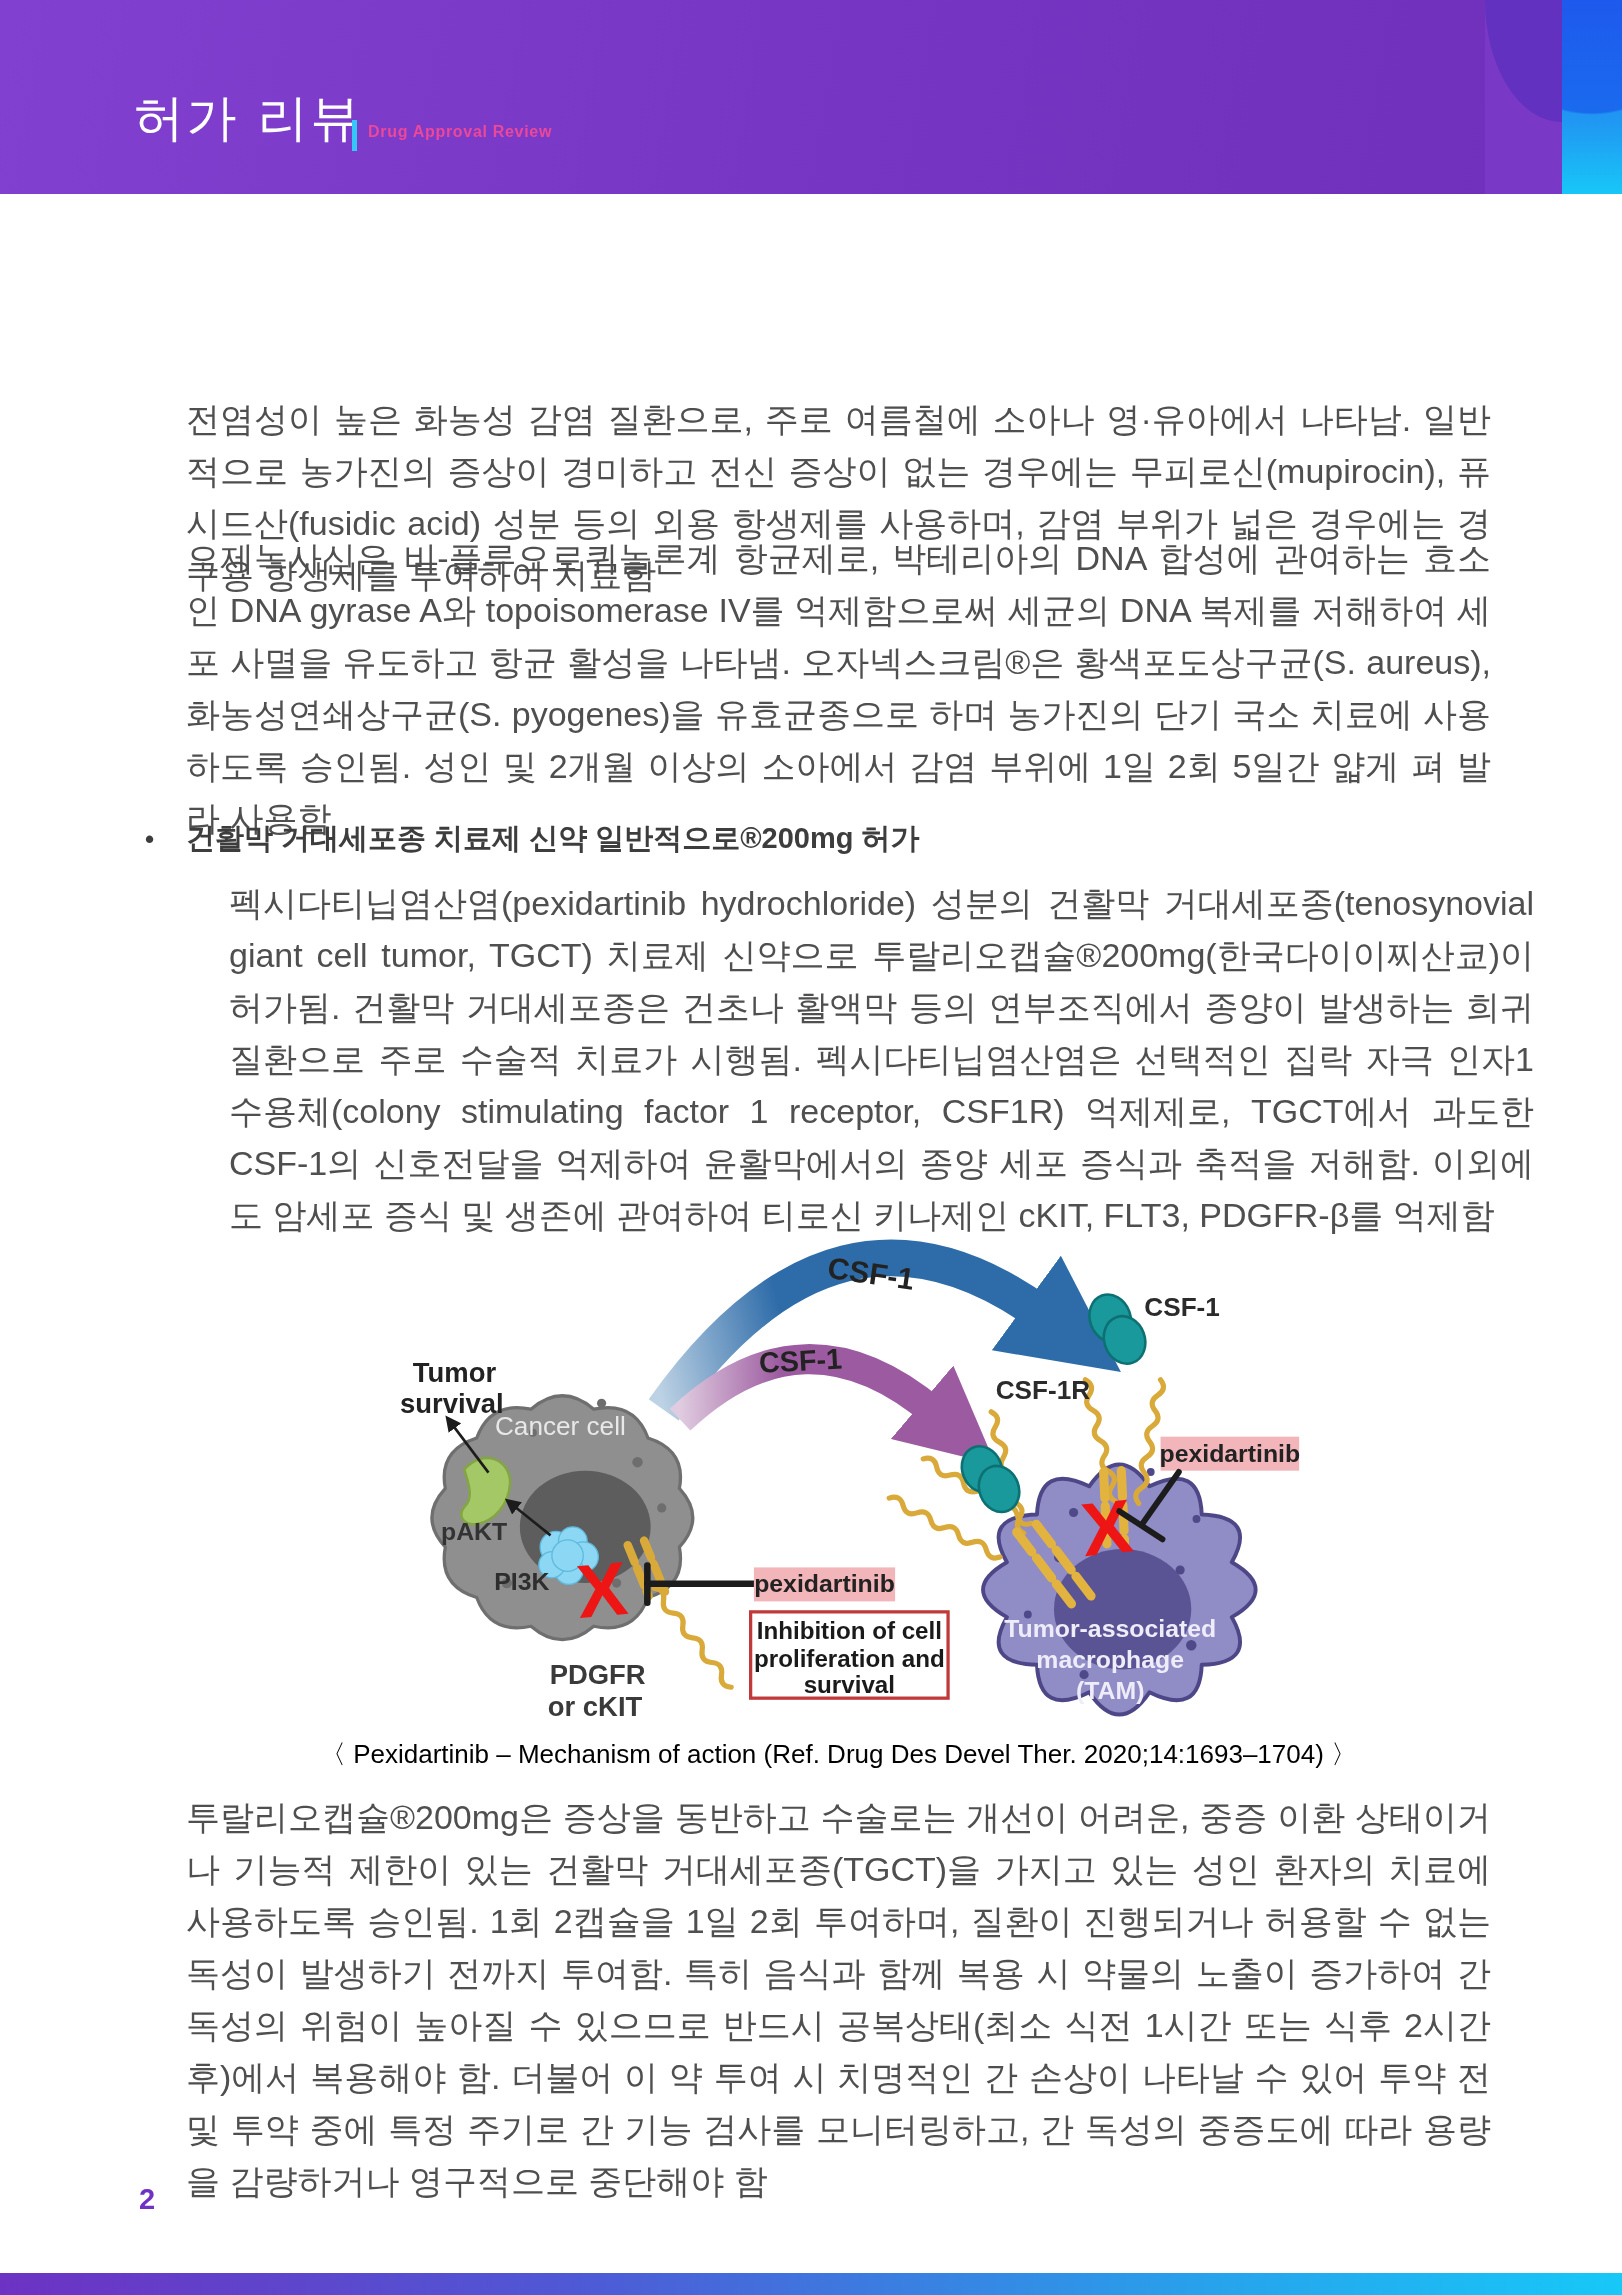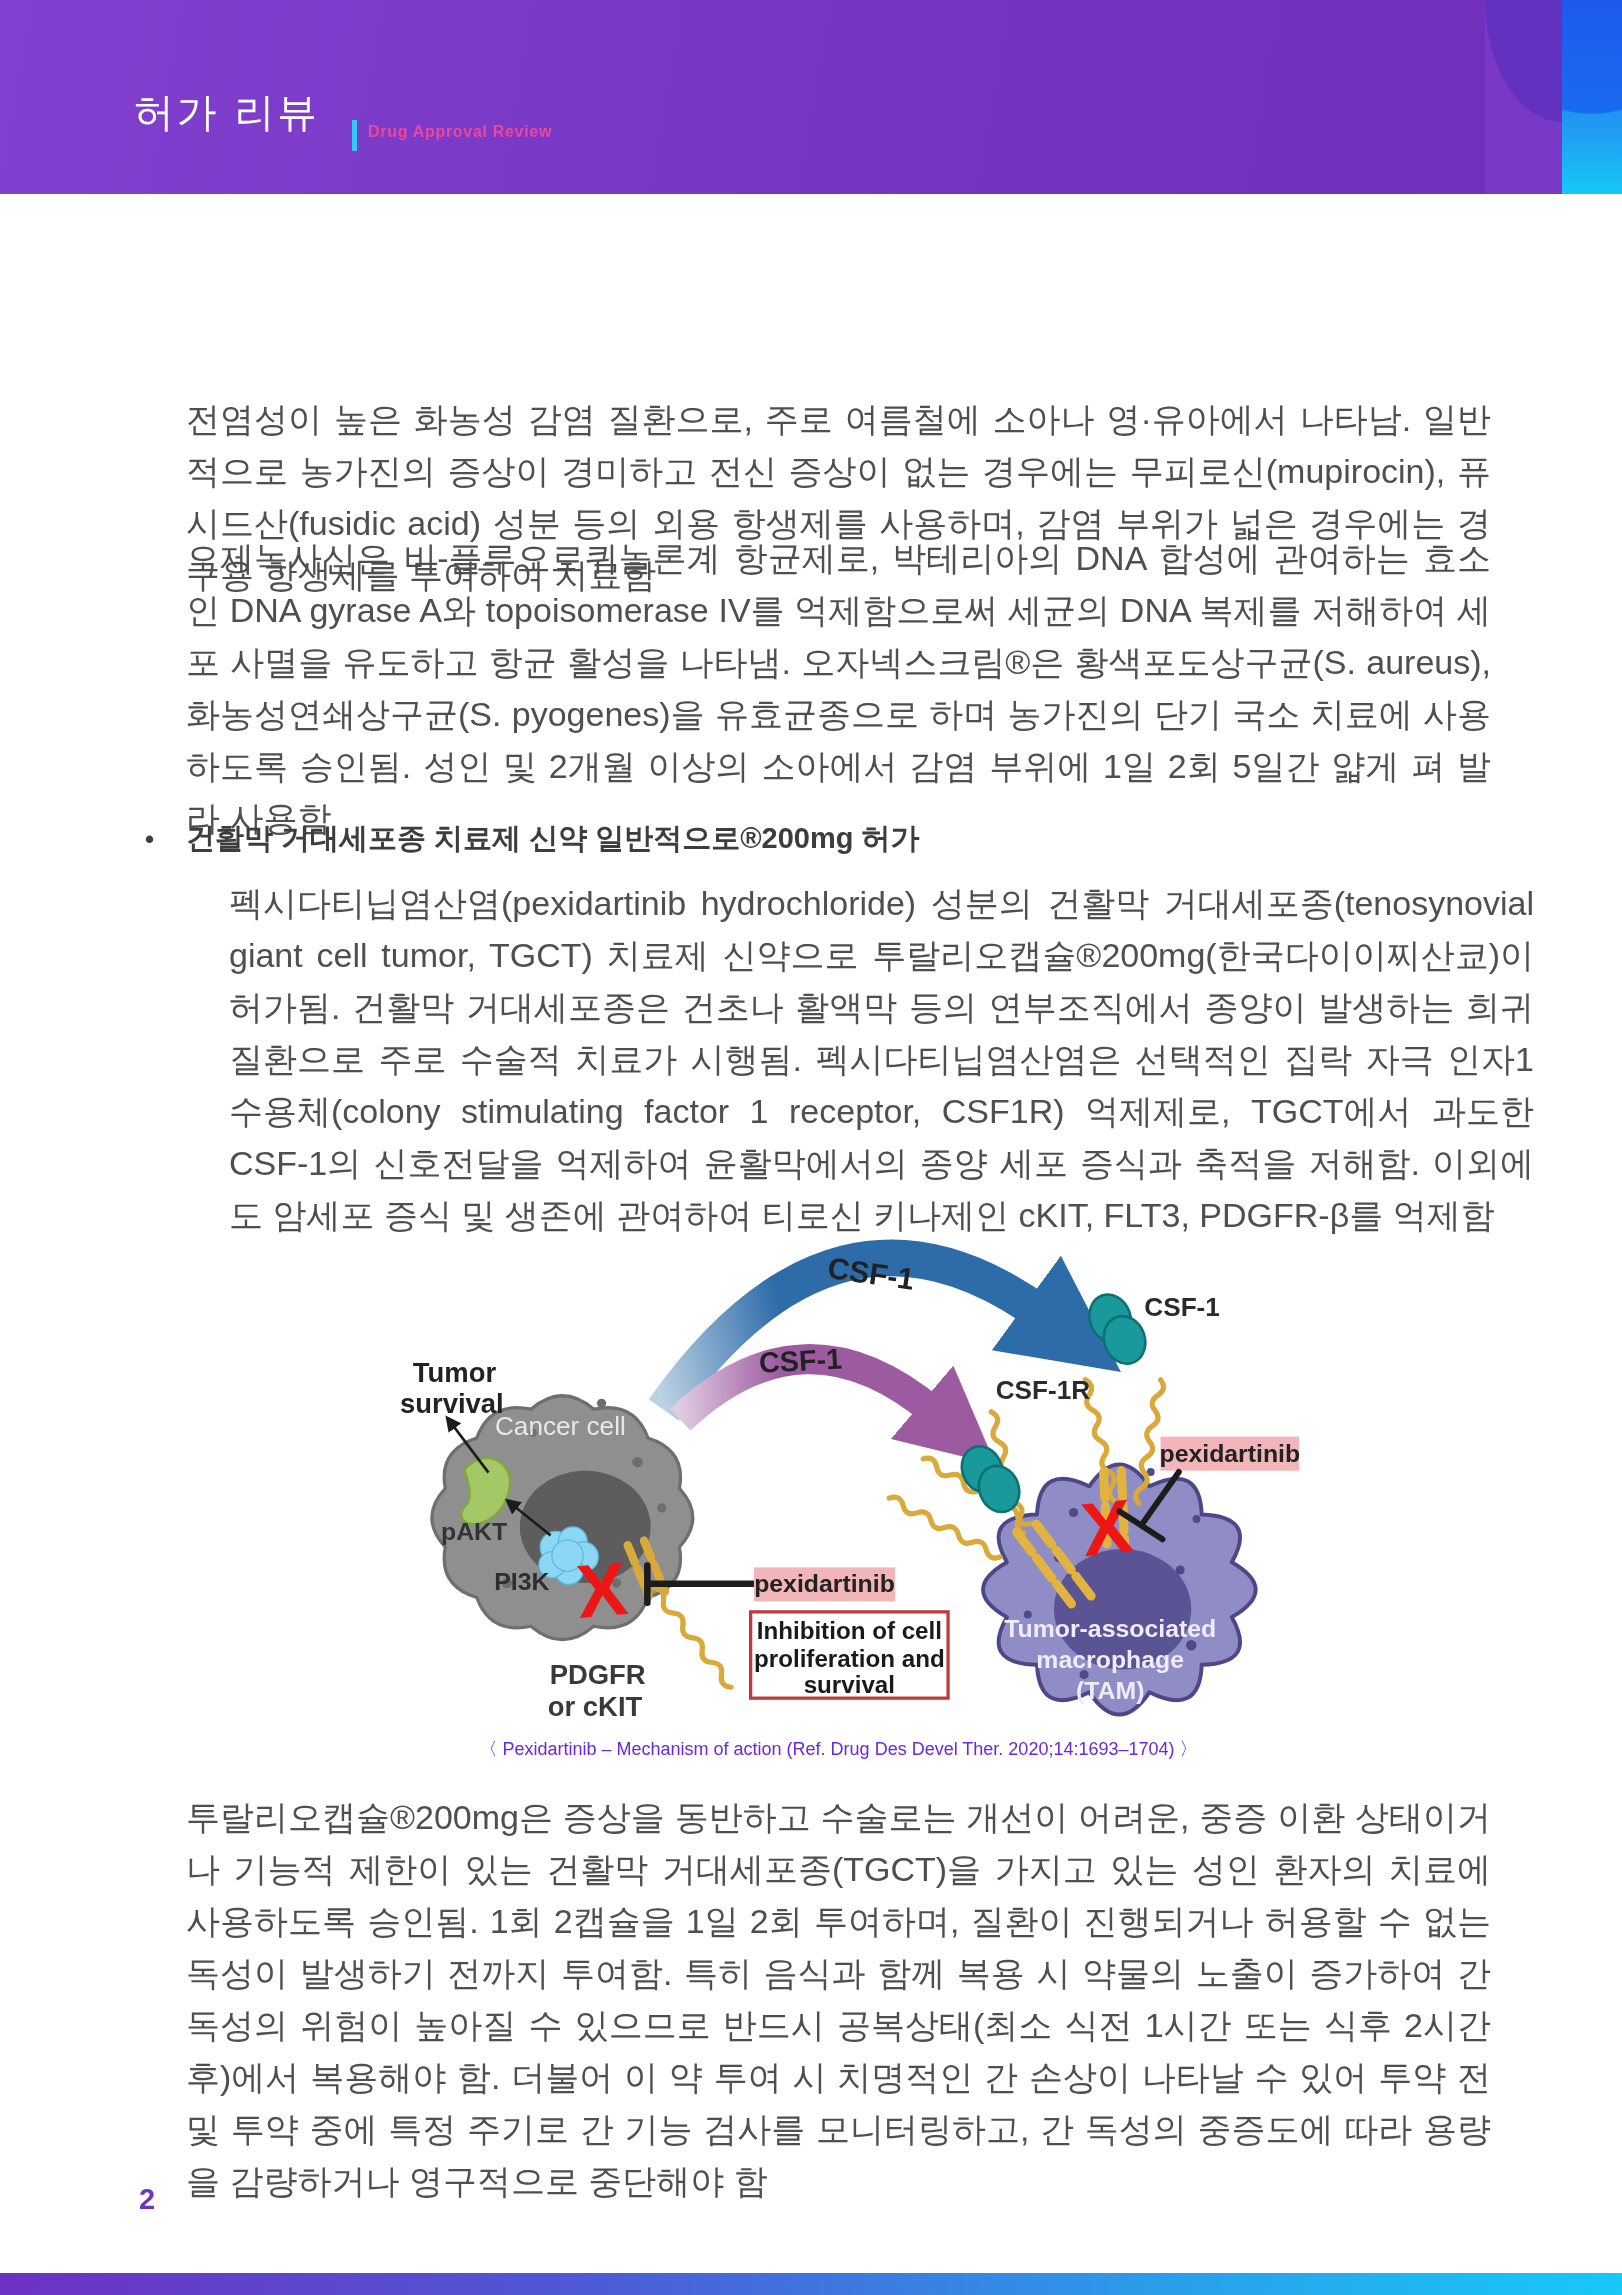--- a/index.html
+++ b/index.html
@@ -11,35 +11,35 @@
   .header-band{position:absolute;left:0;top:0;width:1563px;height:194px;
     background:linear-gradient(100deg,#8140cf 0%,#7635c2 55%,#7030bb 100%);}
   .corner-blue{position:absolute;left:1485px;top:0;width:137px;height:194px;
     background:
       radial-gradient(circle 111px at 78% 2%, rgba(23,84,236,.65) 0 98%, transparent 100%),
       linear-gradient(180deg,#2a63ee 0%,#1f9df3 68%,#18c7f8 100%);}
   .corner-strip{position:absolute;left:1485px;top:0;width:77px;height:194px;background:#7a38c6;}
   .corner-quarter{position:absolute;left:1485px;top:0;width:77px;height:122px;
     background:#6331c0;border-bottom-left-radius:100% 100%;}
   .title-ko{position:absolute;left:134px;top:85px;color:#ffffff;
-    font-family:"DejaVu Serif",serif;font-size:40px;letter-spacing:2.6px;font-weight:500;}
+    font-family:"DejaVu Serif",serif;font-size:50px;letter-spacing:2.6px;font-weight:500;}
   .title-divider{position:absolute;left:352px;top:120px;width:4.6px;height:31px;background:#35c7f5;}
   .title-en{position:absolute;left:368px;top:123px;color:#ec4899;font-size:16px;font-weight:bold;letter-spacing:0.7px;}
   
   .body-text{position:absolute;left:186px;width:1305px;margin:0;
     font-size:34px;line-height:52px;color:#4f4f4f;text-align:justify;}
   .p1{top:393px;}
   .p2{top:532px;}
   .p3{top:877px;margin-left:43px;}
   .p4{top:1791px;}
   .section-heading{position:absolute;left:145px;top:819px;width:1348px;margin:0;
     font-size:29px;font-weight:bold;color:#3d3d3d;}
   .section-heading .bullet{display:inline-block;width:41px;font-size:26px;color:#3d3d3d;}
   .fig-caption{position:absolute;left:186px;top:1737px;width:1305px;text-align:center;
-    font-size:18px;color:#6d28d9;}
+    font-size:26px;color:#000000;}
   
   .diagram{position:absolute;left:366px;top:1217px;width:968px;height:523px;}
   
   .page-number{position:absolute;left:139px;top:2183px;font-size:29px;font-weight:600;color:#7031c5;}
   .footer-band{position:absolute;left:0;top:2273px;width:1623px;height:23px;
     background:linear-gradient(90deg,#6d32c3 0%,#4f58d5 35%,#27a3ec 75%,#17c8f8 100%);}
 </style>
 </head>
 <body>
 

